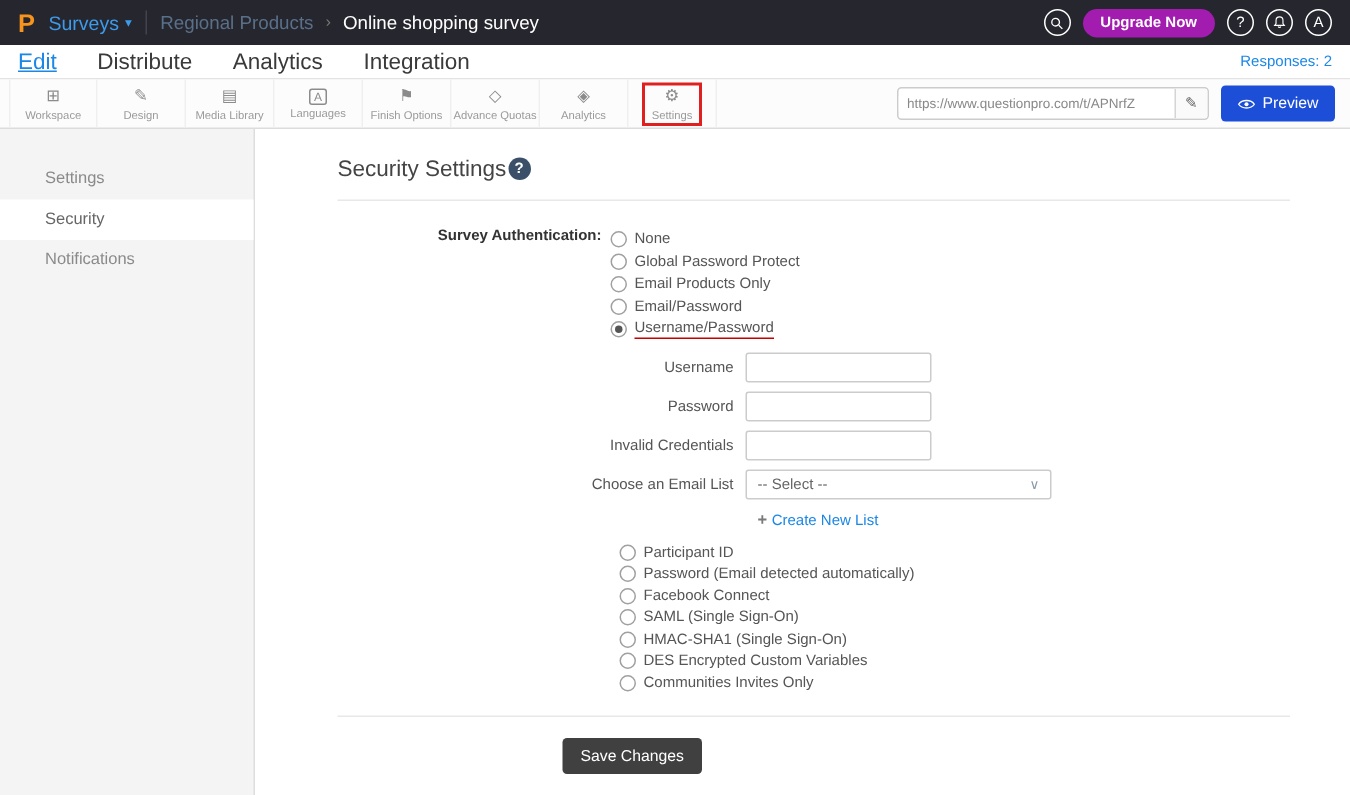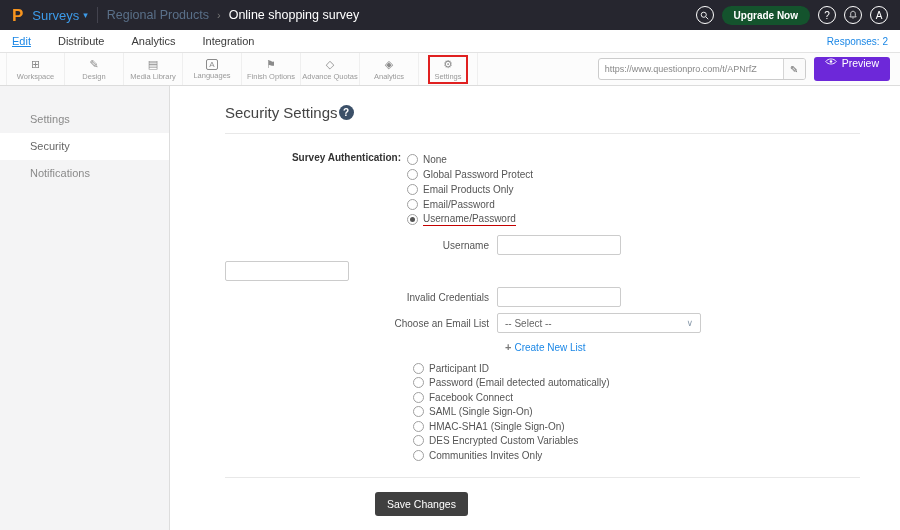--- a/index.html
+++ b/index.html
@@ -12,41 +12,41 @@
   .logo { color:#f7941e; font-weight:bold; font-size:17px; line-height:1; }
   .product { color:#3d9be9; font-size:13px; display:flex; align-items:center; gap:4px; cursor:pointer; }
   .caret { font-size:9px; color:#3d9be9; }
   .tb-divider { width:1px; height:16px; background:#43434e; }
   .breadcrumb { display:flex; align-items:center; gap:8px; font-size:12.5px; }
   .crumb-parent { color:#5a7089; cursor:pointer; }
   .crumb-sep { color:#777; font-size:11px; }
   .crumb-current { color:#fff; }
   .tb-right { margin-left:auto; display:flex; align-items:center; gap:8px; }
   .circle-icon { width:18px; height:18px; border:1px solid #fff; border-radius:50%; display:flex; align-items:center; justify-content:center; color:#fff; font-size:10px; cursor:pointer; flex:none; }
-  .upgrade-btn { background:#14532d; color:#fff; font-size:10px; font-weight:bold; padding:4px 12px; border-radius:11px; border:none; cursor:pointer; }
+  .upgrade-btn { background:#a21caf; color:#fff; font-size:10px; font-weight:bold; padding:4px 12px; border-radius:11px; border:none; cursor:pointer; }
 
   
   .menubar { height:23px; background:#fff; border-bottom:1px solid #e3e3e3; display:flex; align-items:center; padding:0 12px; gap:27px; flex:none; }
-  .tab { font-size:11px; color:#3a3a3a; cursor:pointer; }
+  .tab { font-size:15px; color:#3a3a3a; cursor:pointer; }
   .tab.active { color:#1b87e6; text-decoration:underline; }
   .responses { margin-left:auto; color:#1b87e6; font-size:10px; }
 
   
   .toolbar { height:33px; background:#fcfcfc; border-bottom:1px solid #dcdcdc; display:flex; align-items:stretch; padding:0 6px; flex:none; }
   .tool { width:59px; display:flex; flex-direction:column; align-items:center; justify-content:center; gap:1px; cursor:pointer; border-right:1px solid #efefef; }
   .tool:first-child { border-left:1px solid #efefef; }
   .ticon { font-size:11px; color:#8b8b8b; height:13px; line-height:13px; }
   .ticon.boxed { font-size:8px; border:1px solid #8b8b8b; border-radius:2px; padding:0 2px; height:11px; line-height:10px; }
   .tlabel { font-size:7.5px; color:#9a9a9a; white-space:nowrap; }
   .hl-red { border:2px solid #e02020; padding:1px 4px; display:flex; flex-direction:column; align-items:center; gap:1px; }
   .tb-url-group { margin-left:auto; display:flex; align-items:center; gap:8px; padding-right:4px; }
   .urlbox { display:flex; align-items:center; border:1px solid #ccc; border-radius:3px; background:#fff; height:22px; width:208px; overflow:hidden; }
   .urlinput { border:none; outline:none; flex:1; font-size:9px; color:#888; padding:0 6px; font-family:inherit; min-width:0; }
   .urlpencil { width:22px; height:100%; border-left:1px solid #d5d5d5; display:flex; align-items:center; justify-content:center; color:#666; font-size:10px; cursor:pointer; background:#fafafa; }
-  .preview-btn { background:#6d28d9; color:#fff; height:24px; border:none; border-radius:3px; display:flex; align-items:flex-start; gap:5px; font-size:10.5px; padding:0 11px; cursor:pointer; }
+  .preview-btn { background:#1d4ed8; color:#fff; height:24px; border:none; border-radius:3px; display:flex; align-items:center; gap:5px; font-size:10.5px; padding:0 11px; cursor:pointer; }
 
   
   .content { flex:1; display:flex; min-height:0; }
   .sidebar { width:170px; background:#f4f4f5; border-right:1px solid #ddd; padding-top:20px; flex:none; }
   .side-item { height:27px; line-height:27px; padding-left:30px; font-size:11px; color:#8a8a8a; cursor:pointer; }
   .side-item.active { background:#fff; color:#666; }
 
   .main { flex:1; padding:18px 40px 0 55px; overflow:hidden; }
   .title-row { display:flex; align-items:center; gap:1px; }
   .page-title { font-size:15px; font-weight:400; color:#444; }
@@ -213,20 +213,21 @@
             </div>
           </div>
         </div>
 
         <div class="fields">
           <div class="field-row">
             <label class="field-label">Username</label>
             <input class="text-input" value="" style="">
           </div>
           <div class="field-row">
+            <label class="field-label">Password</label>
             <input class="text-input" value="" style="">
           </div>
           <div class="field-row">
             <label class="field-label">Invalid Credentials</label>
             <input class="text-input" value="" style="">
           </div>
           <div class="field-row">
             <label class="field-label">Choose an Email List</label>
             <div class="select-box">
               <span>-- Select --</span>

